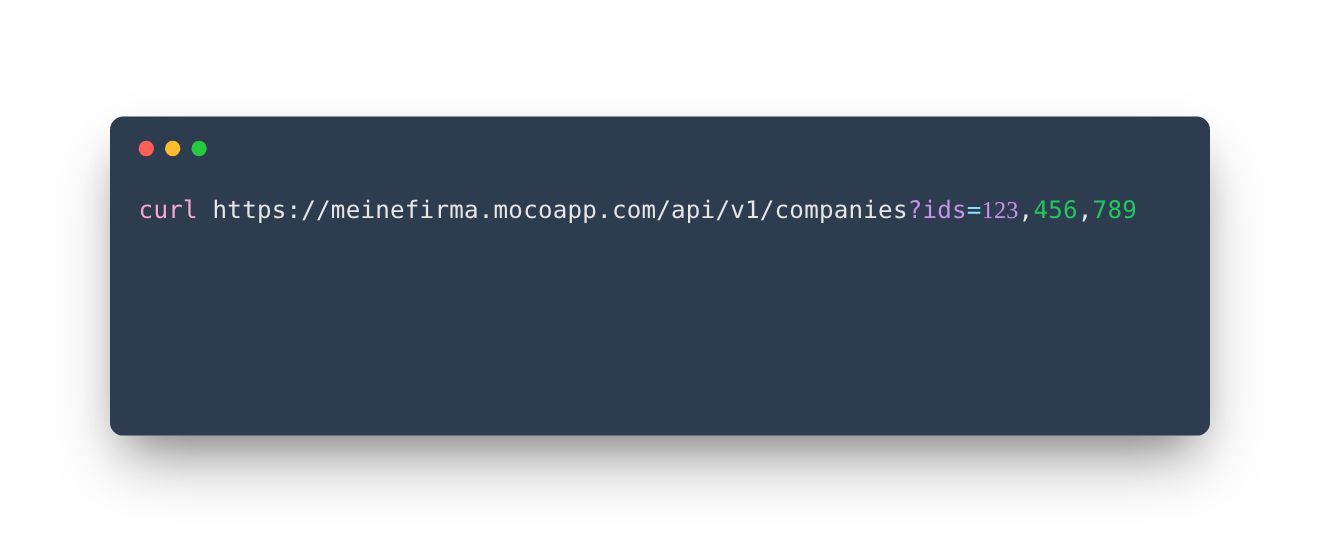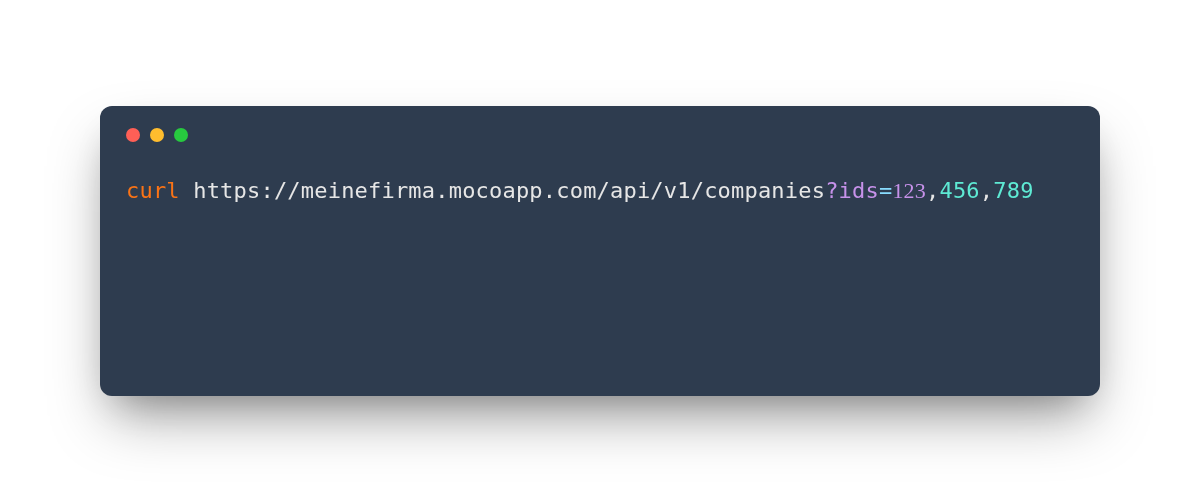--- a/index.html
+++ b/index.html
@@ -37,28 +37,28 @@
     .tl-red { background: #ff5f56; }
     .tl-yellow { background: #ffbd2e; }
     .tl-green { background: #27c93f; }
     .code-line {
       font-size: 22px;
       line-height: 1.5;
       white-space: pre;
       font-weight: 400;
       letter-spacing: 0.2px;
     }
-    .tok-cmd { color: #f97316; }
+    .tok-cmd { color: #f9a8d4; }
     .tok-url { color: #e6e6e6; }
     .tok-qmark { color: #c792ea; }
     .tok-param { color: #c792ea; }
     .tok-eq { color: #89ddff; }
     .tok-val1 { color: #c792ea; font-family: Liberation Serif, serif; }
     .tok-comma { color: #e6e6e6; }
-    .tok-val { color: #5eead4; }
+    .tok-val { color: #22c55e; }
   </style>
 </head>
 <body>
 
 <div class="terminal-window">
   <div class="traffic-lights">
     <div class="traffic-light tl-red"></div>
     <div class="traffic-light tl-yellow"></div>
     <div class="traffic-light tl-green"></div>
   </div>

